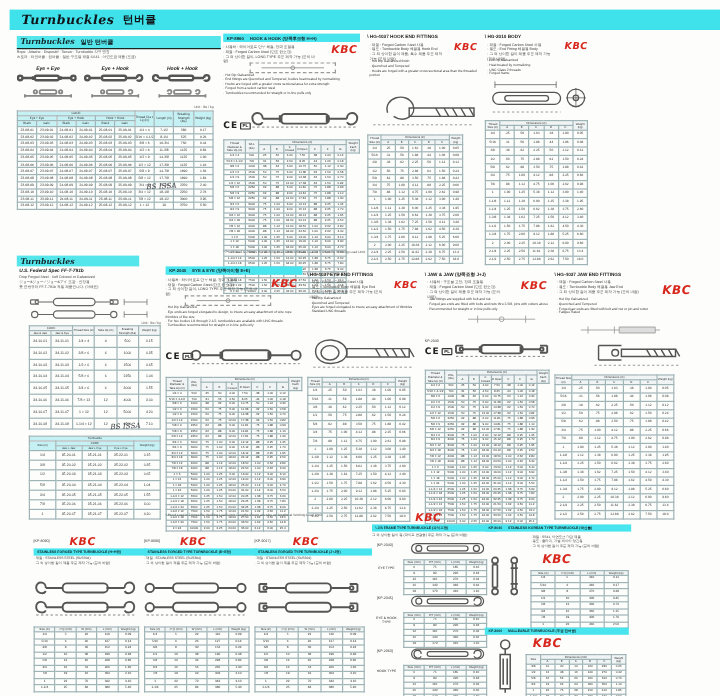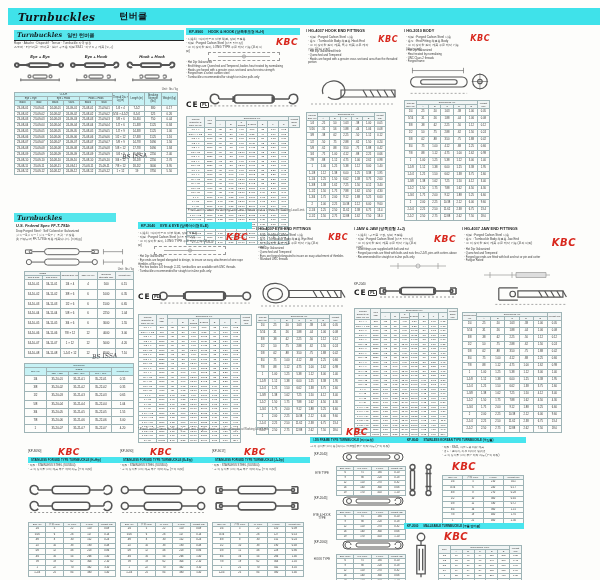--- a/index.html
+++ b/index.html
@@ -3,21 +3,21 @@
 <meta charset="utf-8">
 <style>
   html,body{margin:0;padding:0;background:#e8e8e4;}
   #page{position:relative;width:600px;height:580px;background:#fdfdfb;overflow:hidden;
         font-family:"Liberation Sans",sans-serif;color:#2b2b2b;box-shadow:0 0 4px #bbb;}
   .abs{position:absolute;}
   
   .titlebar{background:#3fe2ea;display:flex;align-items:center;padding-left:10px;
             font-family:"DejaVu Serif",serif;font-weight:bold;font-style:italic;
             font-size:10.5px;color:#101418;letter-spacing:.4px;}
-  .titlebar .ko{font-family:"DejaVu Sans",sans-serif;font-style:normal;margin-left:24px;font-size:9px;}
+  .titlebar .ko{font-family:"DejaVu Sans",sans-serif;font-style:normal;margin-left:7px;font-size:9px;}
   
   .cybar{background:#49e5ee;color:#13272a;font-weight:bold;display:flex;align-items:center;
          padding:0 3px;white-space:nowrap;overflow:hidden;}
   .cybar .code{margin-right:5px;}
   .hgtitle{font-weight:bold;font-size:3.9px;color:#222;white-space:nowrap;}
   .kbc{color:#d8281e;font-family:"DejaVu Sans",sans-serif;font-weight:bold;font-style:italic;letter-spacing:.5px;line-height:1;}
   .blts div{font-size:3px;line-height:1.35;color:#3a3a3a;}
   .blts div::before{content:"· ";}
   .blts.tiny div{font-size:2.8px;}
   .desc div{font-size:3px;line-height:1.3;color:#444;}

